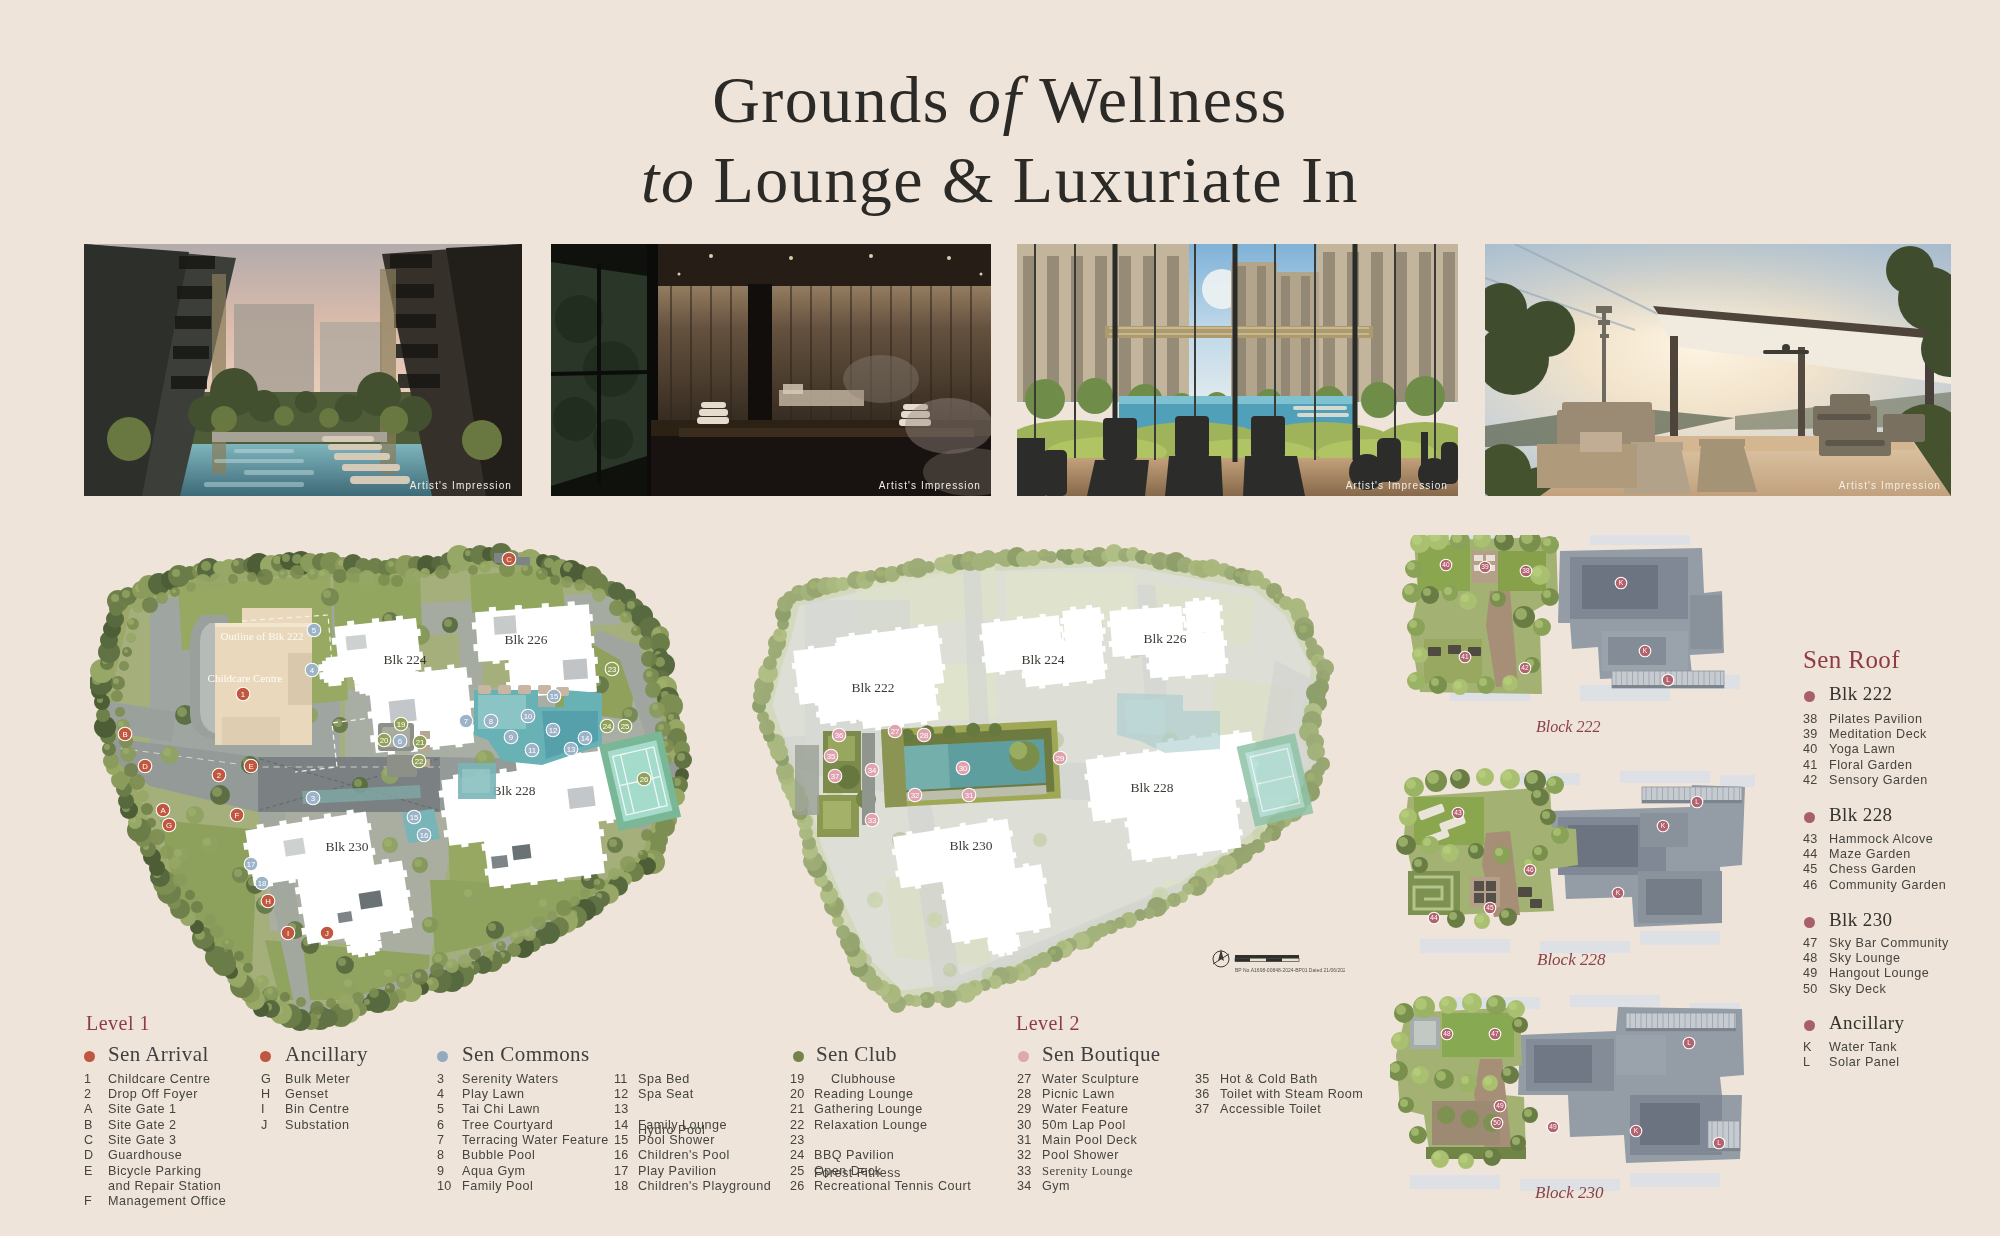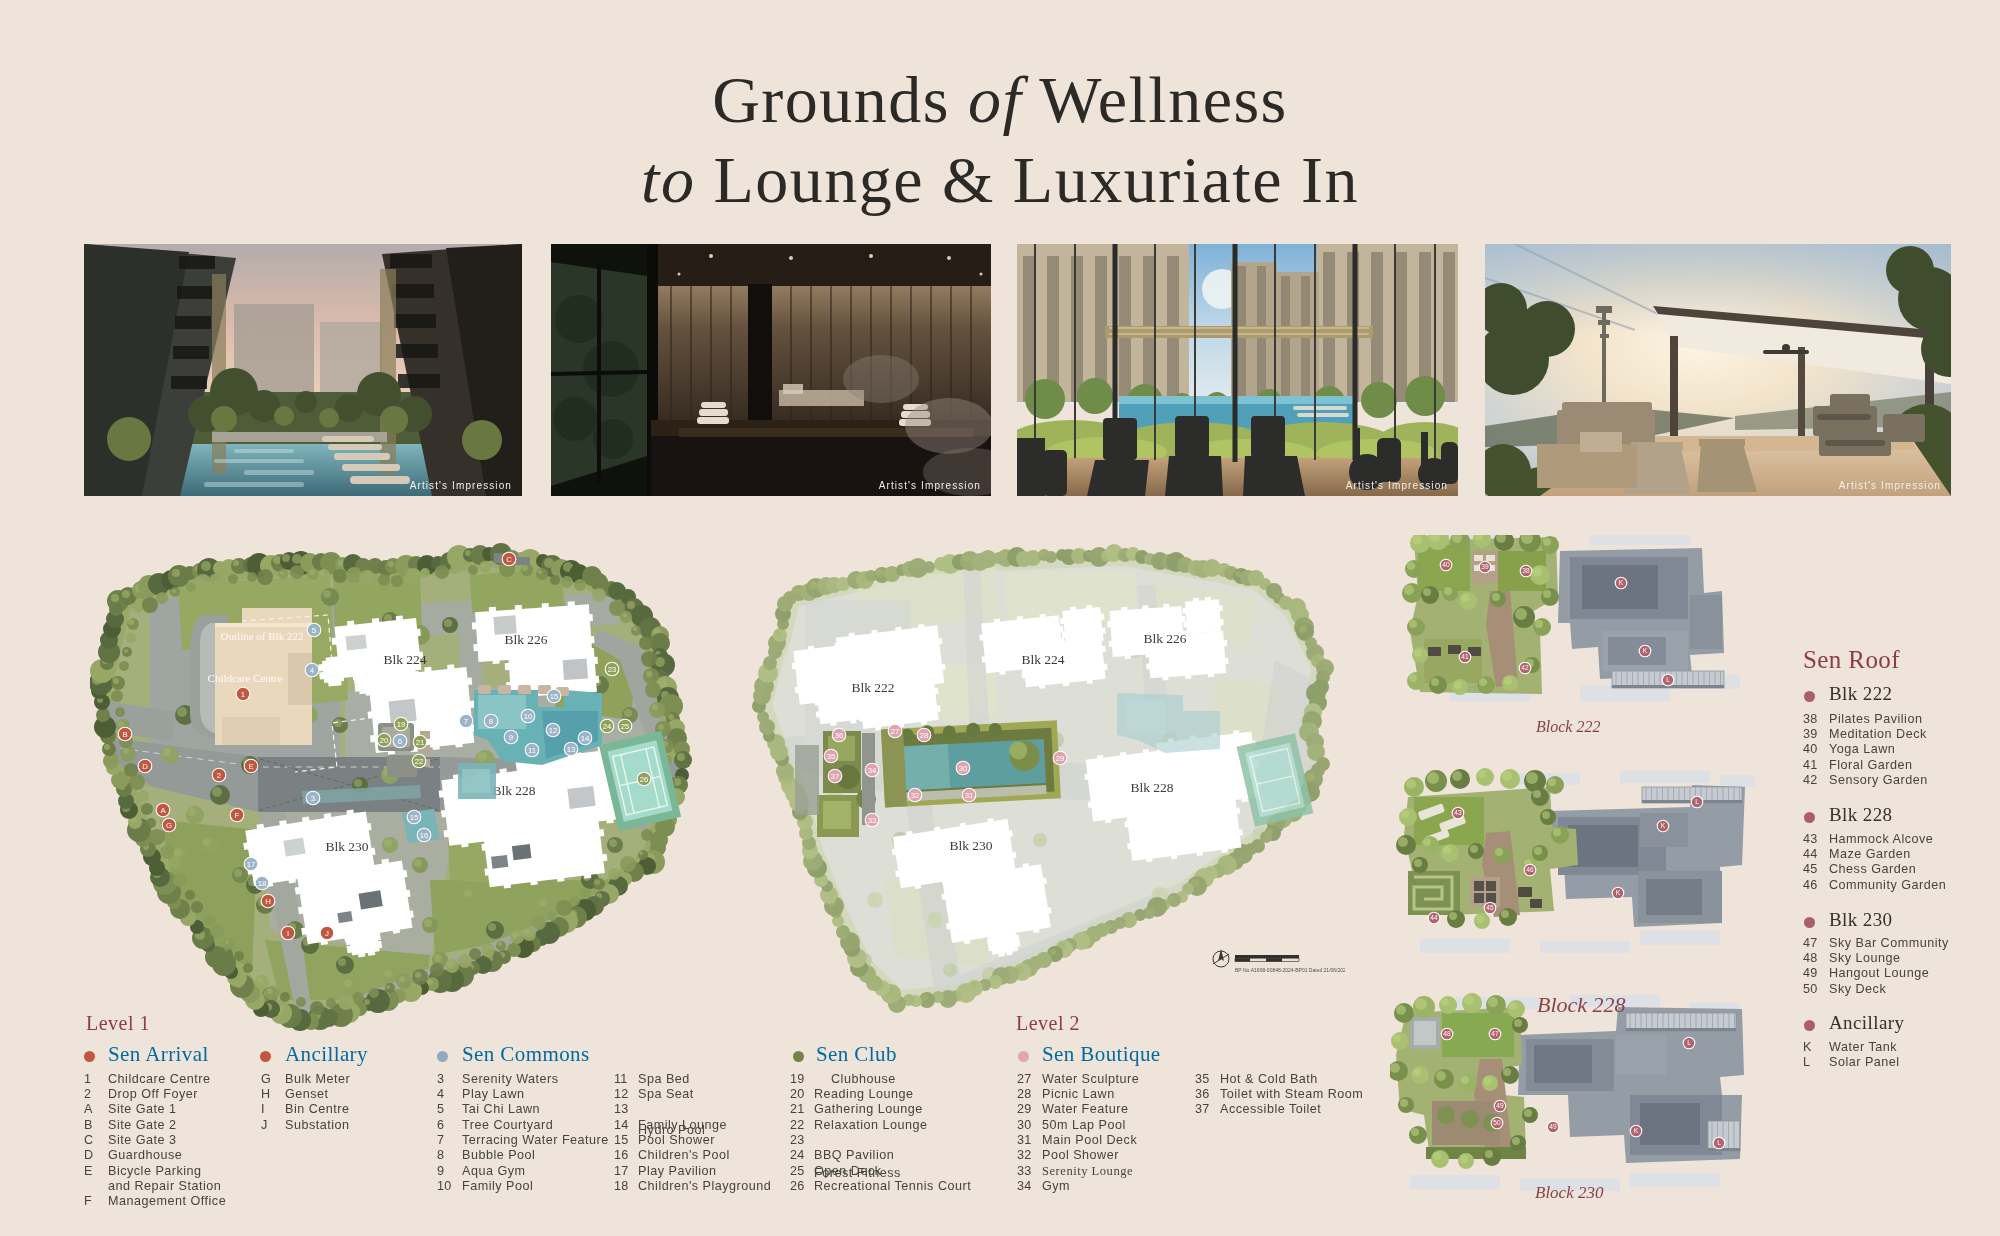--- a/index.html
+++ b/index.html
@@ -1,20 +1,20 @@
 <!DOCTYPE html>
 <html><head><meta charset="utf-8"><style>
 html,body{margin:0;padding:0;}
 #page{position:relative;width:2000px;height:1236px;background:#eee4da;overflow:hidden;
  font-family:"Liberation Sans",sans-serif;}
 .ser{font-family:"Liberation Serif",serif;}
 .abs{position:absolute;}
 .photo{position:absolute;top:244px;height:252px;overflow:hidden;}
 .ai{position:absolute;right:10px;bottom:5px;color:#f3efe9;font-size:10px;letter-spacing:1.1px;font-family:"Liberation Sans",sans-serif;}
-.lgh{font-family:"Liberation Serif",serif;color:#0369a1;font-size:21px;letter-spacing:0.4px;white-space:nowrap;}
+.lgh{font-family:"Liberation Serif",serif;color:#404040;font-size:21px;letter-spacing:0.4px;white-space:nowrap;}
 .lvl{font-family:"Liberation Serif",serif;color:#8e3b44;font-size:20px;letter-spacing:0.5px;}
 .it{position:absolute;font-size:12.6px;color:#45443f;letter-spacing:0.5px;white-space:nowrap;line-height:15.35px;}
 .num{position:absolute;font-size:12.6px;color:#45443f;letter-spacing:0.3px;white-space:pre;line-height:15.35px;}
 .dot{position:absolute;border-radius:50%;width:11px;height:11px;}
 .blab{font-family:"Liberation Serif",serif;fill:#3c3b34;}
 .script{font-family:"Liberation Serif",serif;font-style:italic;color:#8a4248;}
 </style></head><body>
 <div id="page">
 
 <div class="abs ser" style="left:0;top:60px;width:2000px;text-align:center;color:#2b2a27;font-size:66px;line-height:80px;letter-spacing:1.5px;">Grounds <i>of</i> Wellness<br><i>to</i> Lounge &amp; Luxuriate In</div>
@@ -2303,21 +2303,21 @@
         <text x="299" y="510.31" font-size="6.6" fill="#ffffff" text-anchor="middle" font-family="Liberation Sans, sans-serif">L</text>
       </g>
 <g>
         <circle cx="329" cy="608" r="5.8" fill="#b2646e" stroke="#ffffff" stroke-width="1.1"></circle>
         <text x="329" y="610.31" font-size="6.6" fill="#ffffff" text-anchor="middle" font-family="Liberation Sans, sans-serif">L</text>
       </g>
 </svg>
 
 <div class="abs script" style="left:1536px;top:718px;font-size:16px;">Block 222</div>
 
-<div class="abs script" style="left:1537px;top:992px;font-size:22px;">Block 228</div>
+<div class="abs script" style="left:1537px;top:950px;font-size:17px;">Block 228</div>
 
 <div class="abs script" style="left:1535px;top:1183px;font-size:17px;">Block 230</div>
 <div class="abs lvl" style="left:86px;top:1012px;">Level 1</div>
 <div class="dot" style="left:84px;top:1051px;background:#bf5740;"></div>
 <div class="abs lgh" style="left:108px;top:1042px;">Sen Arrival</div>
 <div class="num" style="left:84px;top:1071.5px;">1</div>
 <div class="it" style="left:108px;top:1071.5px;">Childcare Centre</div>
 <div class="num" style="left:84px;top:1086.8px;">2</div>
 <div class="it" style="left:108px;top:1086.8px;">Drop Off Foyer</div>
 <div class="num" style="left:84px;top:1102.2px;">A</div>

